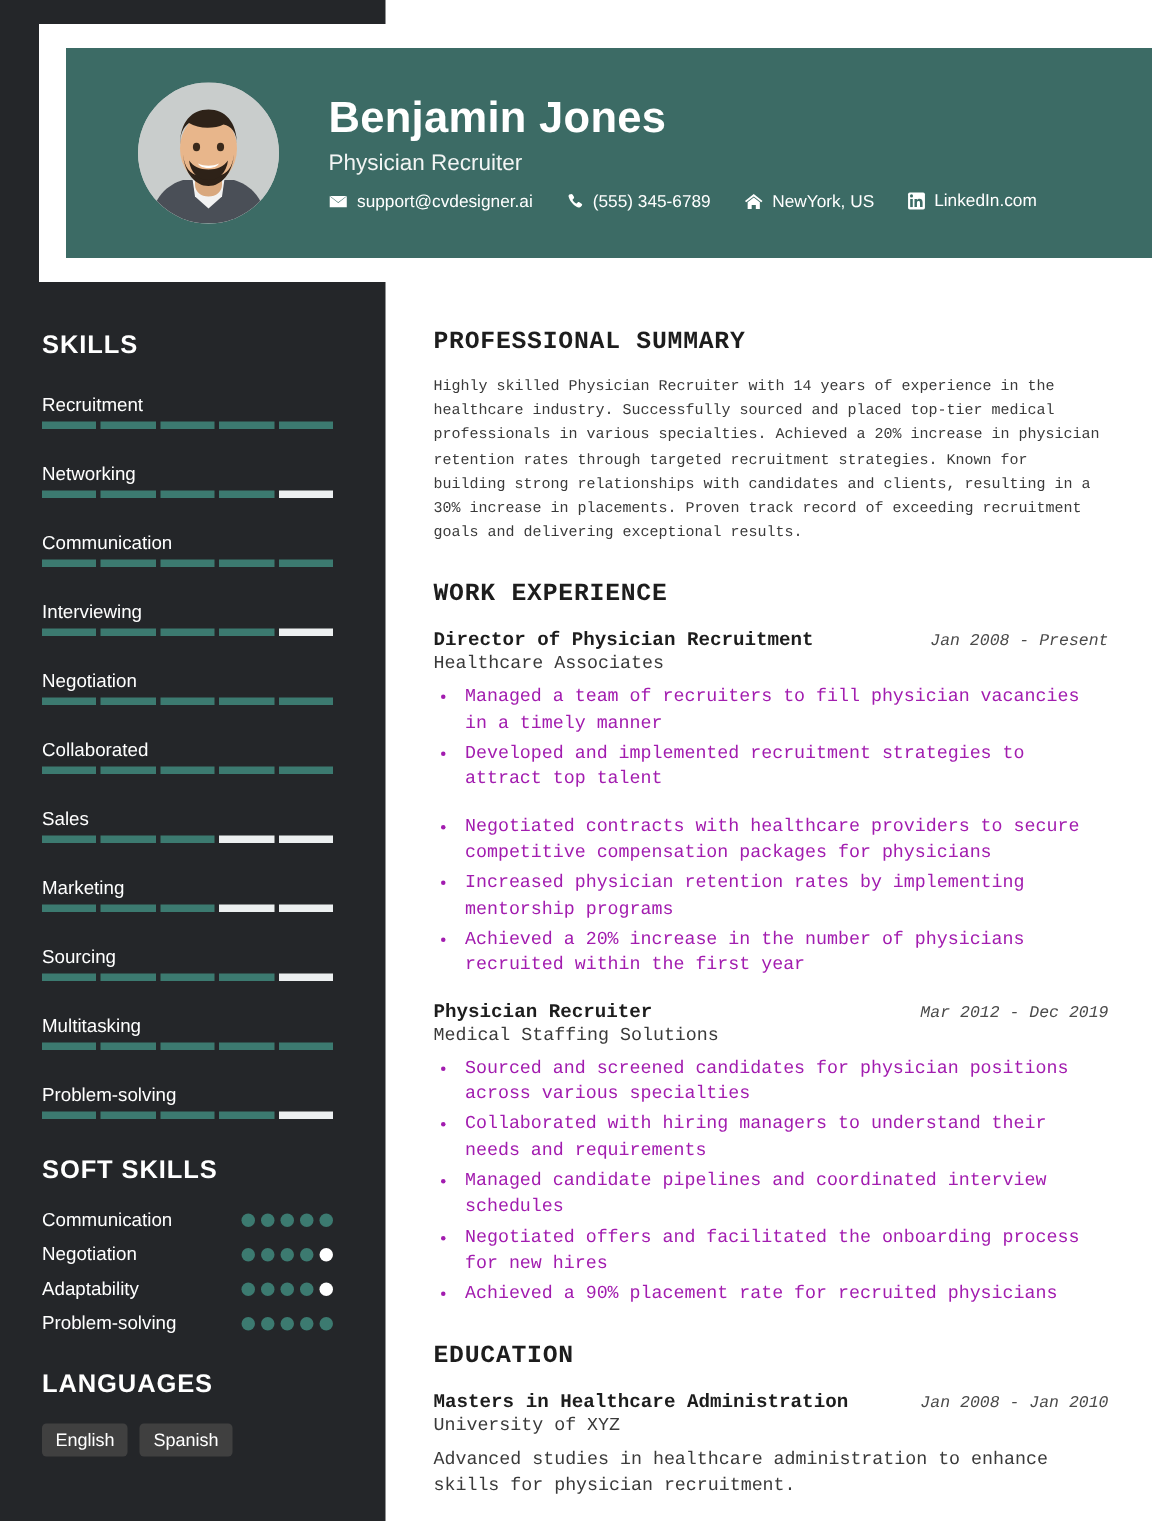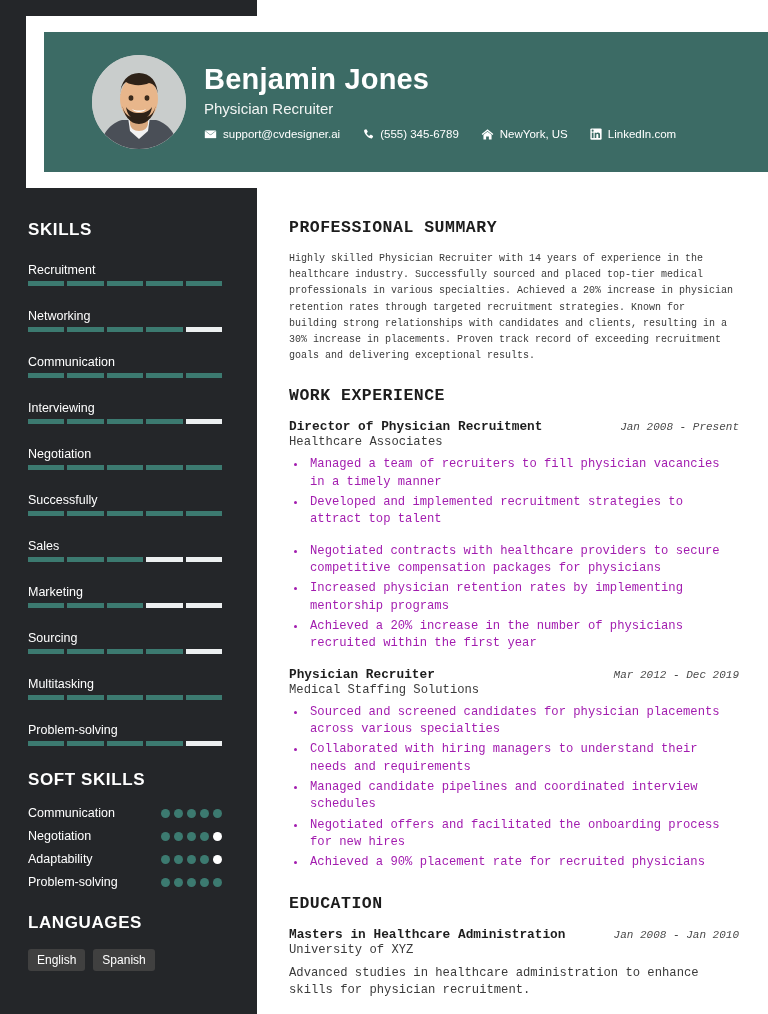--- a/index.html
+++ b/index.html
@@ -52,21 +52,21 @@
     width: 94px; height: 94px;
     border-radius: 50%;
     margin-left: 48px;
     background: #c9cdcc;
     overflow: hidden;
     flex: 0 0 auto;
     position: relative;
   }
   .avatar svg { display: block; width: 100%; height: 100%; }
 
-  .header-text { margin-left: 18px; color: #ffffff; }
+  .header-text { margin-left: 33px; color: #ffffff; }
 
   .full-name {
     font-size: 29px;
     font-weight: bold;
     letter-spacing: .2px;
     line-height: 1.15;
   }
   .job-title {
     font-size: 15px;
     margin-top: 3px;
@@ -75,21 +75,21 @@
   }
   .contact-row {
     display: flex;
     align-items: center;
     margin-top: 11px;
     gap: 22px;
     flex-wrap: nowrap;
   }
   .contact-item {
     display: flex;
-    align-items: center;
+    align-items: flex-end;
     gap: 6px;
     font-size: 11.5px;
     color: #ffffff;
     white-space: nowrap;
   }
   .contact-item svg { display: block; fill: #ffffff; }
 
   
   .sidebar {
     position: absolute;
@@ -346,21 +346,21 @@
           <div class="skill-name">Negotiation</div>
           <div class="skill-bar">
             <span class="seg on"></span>
             <span class="seg on"></span>
             <span class="seg on"></span>
             <span class="seg on"></span>
             <span class="seg on"></span>
           </div>
         </div>
         <div class="skill-row">
-          <div class="skill-name">Successfully</div>
+          <div class="skill-name">Collaborated</div>
           <div class="skill-bar">
             <span class="seg on"></span>
             <span class="seg on"></span>
             <span class="seg on"></span>
             <span class="seg on"></span>
             <span class="seg on"></span>
           </div>
         </div>
         <div class="skill-row">
           <div class="skill-name">Sales</div>
@@ -489,21 +489,21 @@
             <li>Achieved a 20% increase in the number of physicians recruited within the first year</li>
           </ul>
         </div>
         <div class="entry entry-gap">
           <div class="entry-head">
             <span class="entry-title">Physician Recruiter</span>
             <span class="entry-date">Mar 2012 - Dec 2019</span>
           </div>
           <div class="entry-org">Medical Staffing Solutions</div>
           <ul class="bullets">
-            <li>Sourced and screened candidates for physician placements across various specialties</li>
+            <li>Sourced and screened candidates for physician positions across various specialties</li>
             <li>Collaborated with hiring managers to understand their needs and requirements</li>
             <li>Managed candidate pipelines and coordinated interview schedules</li>
             <li>Negotiated offers and facilitated the onboarding process for new hires</li>
             <li>Achieved a 90% placement rate for recruited physicians</li>
           </ul>
         </div>
       </div>
 
     <div class="main-heading">EDUCATION</div>
     <div id="education-list">

